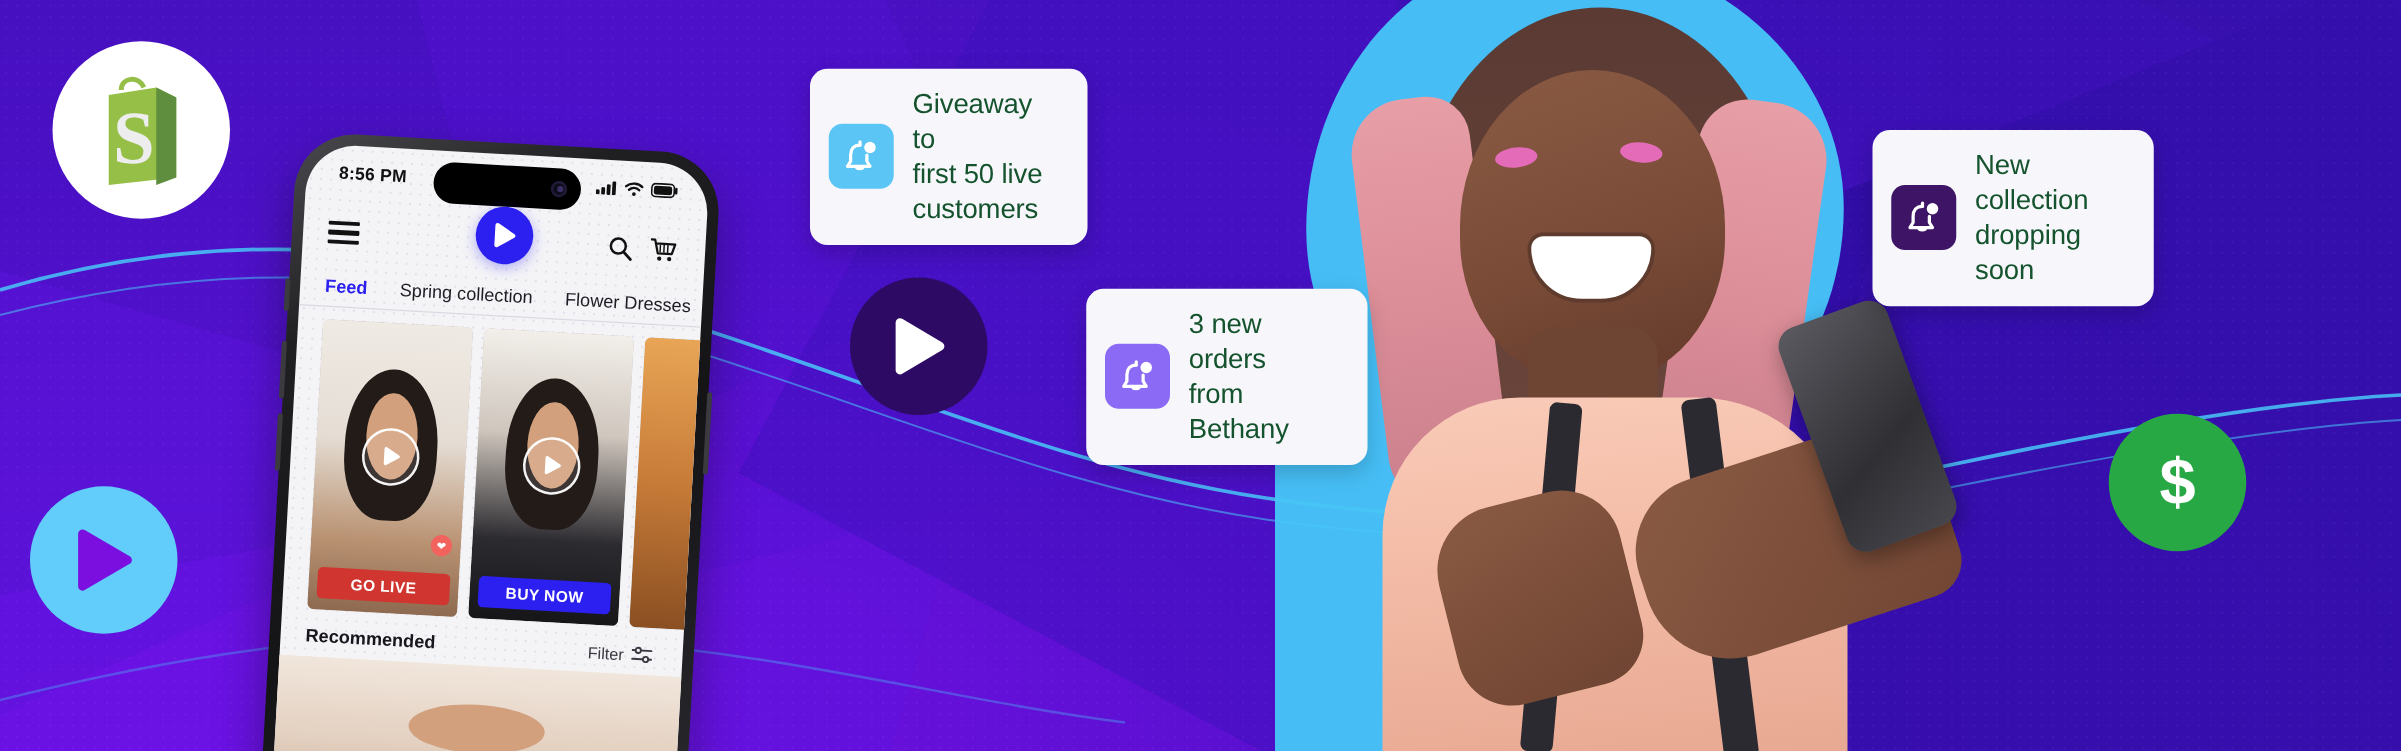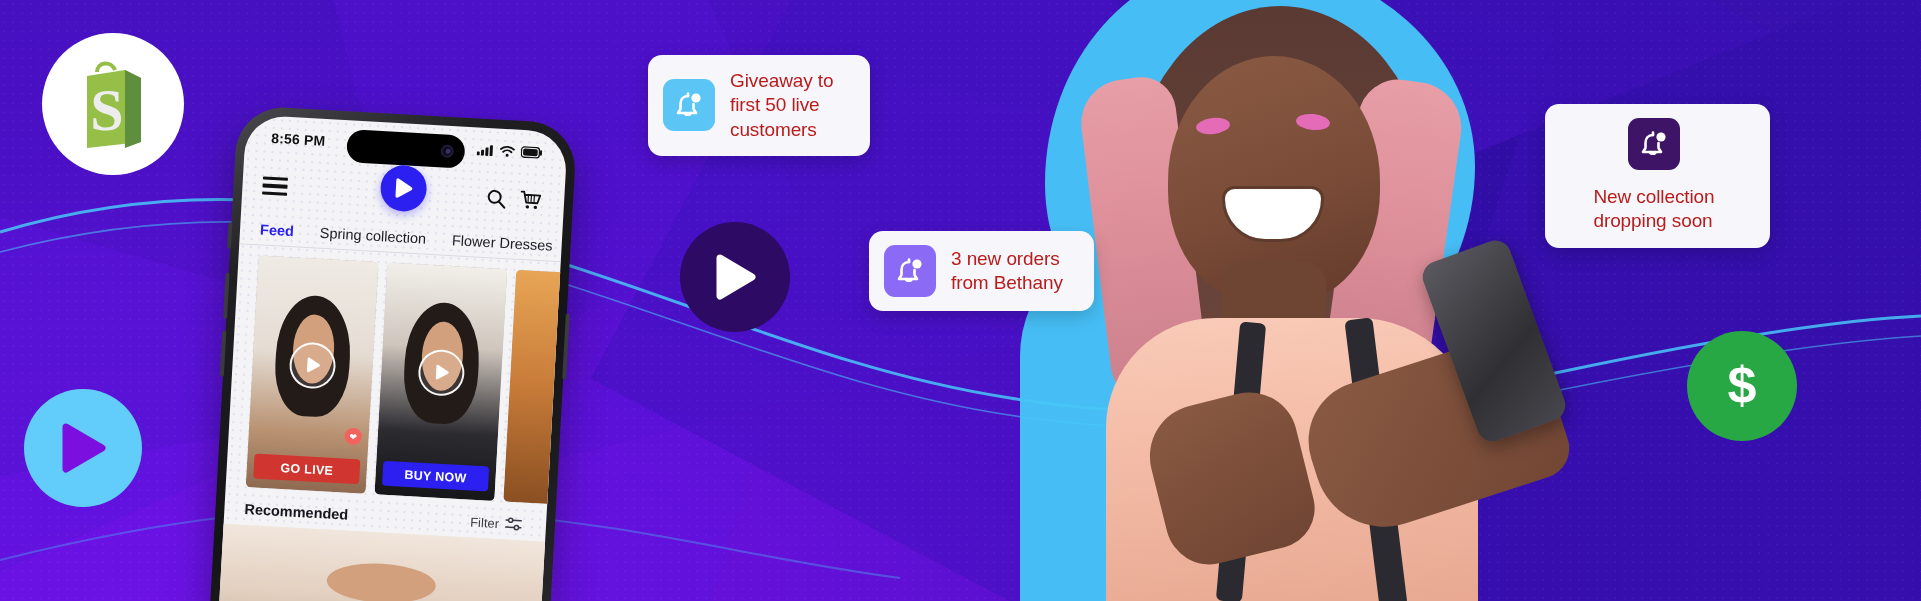--- a/index.html
+++ b/index.html
@@ -116,30 +116,30 @@
     padding:14px 22px 14px 15px;
     box-shadow:0 6px 18px rgba(0,0,0,.18);
   }
   .note-ico {
     width:52px; height:52px;
     border-radius:11px;
     flex:0 0 auto;
     display:flex; align-items:center; justify-content:center;
   }
   .note-txt {
-    font-size:19px;
+    font-size:22px;
     line-height:1.28;
-    color:#b91c1c;
+    color:#14532d;
     font-family:"Liberation Sans", sans-serif;
     white-space:pre-line;
     letter-spacing:-.1px;
   }
   .note-1 { left:648px; top:55px; width:222px; }
   .note-2 { left:869px; top:231px; width:225px; }
-  .note-3 { left:1545px; top:104px; width:225px;flex-direction:column; }
+  .note-3 { left:1498px; top:104px; width:225px; }
 
   
   .phone-wrap {
     position:absolute;
     left:238px; top:105px;
     width:340px; height:560px;
     transform:rotate(3.2deg);
     transform-origin:top left;
   }
   .phone-body {

